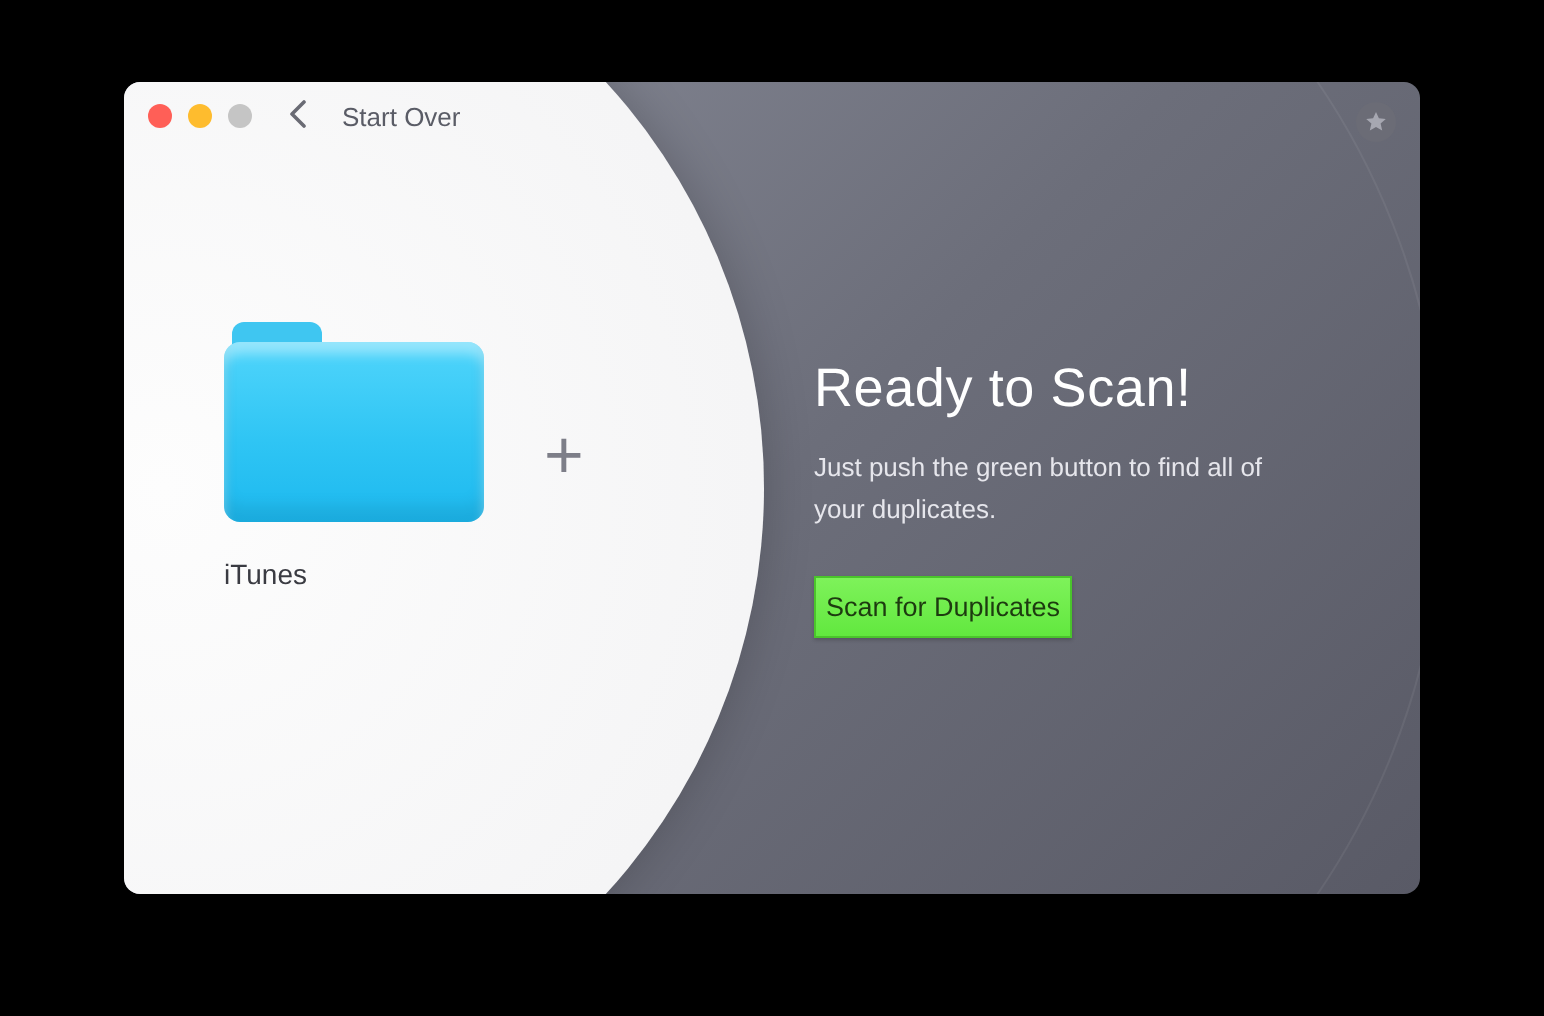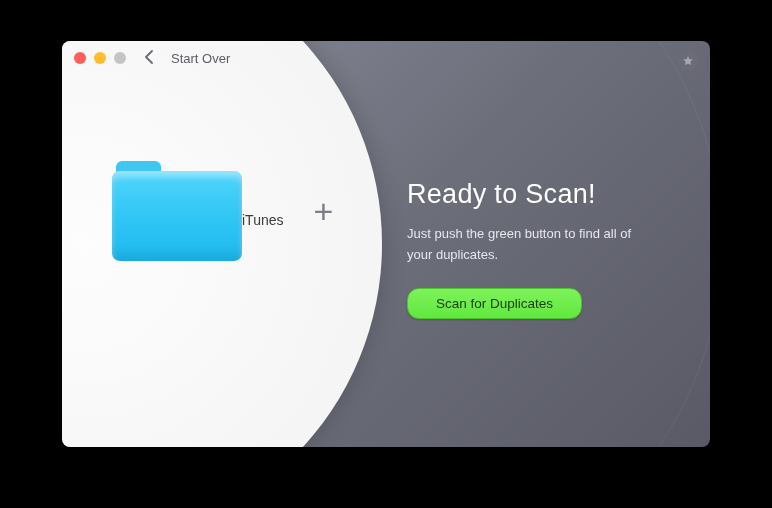--- a/index.html
+++ b/index.html
@@ -54,21 +54,21 @@
       display:flex;align-items:center;justify-content:center;
       color:#a5a6b0;font-size:11px;cursor:pointer;
     }
 
     .left-content{
       position:absolute;
       left:50px; top:120px;
       width:230px;
       display:flex;align-items:center;
     }
-    .folder-wrap{display:flex;flex-direction:row;align-items:center;}
+    .folder-wrap{display:flex;flex-direction:column;align-items:flex-start;}
     .folder{position:relative;width:130px;height:100px;cursor:pointer;}
     .folder-tab{
       position:absolute;left:4px;top:0;width:45px;height:18px;
       background:#3fc6f1;
       border-radius:6px 6px 0 0;
     }
     .folder-body{
       position:absolute;left:0;top:10px;width:130px;height:90px;
       background:linear-gradient(180deg,#50d5fb 0%, #2fc5f4 55%, #1db9ef 100%);
       border-radius:8px;
@@ -87,23 +87,23 @@
       width:280px;
       color:#fff;
     }
     .heading{font-size:27px;font-weight:300;margin-bottom:14px;letter-spacing:.3px;}
     .subtext{font-size:13px;line-height:1.6;color:#e6e6ec;margin-bottom:22px;max-width:240px;}
     .scan-btn{
       display:inline-block;
       background:linear-gradient(180deg,#7ef25a 0%, #62e83f 100%);
       color:#1d3b10;
       font-size:13.5px;
-      padding:7px 28px;
+      padding:7px 5px;
       border:1px solid #4ac52b;
-      border-radius:12px;
+      border-radius:0;
       cursor:pointer;
       box-shadow:0 1px 2px rgba(0,0,0,0.2);
     }
   </style>
 </head>
 <body>
 
 <div class="window">
 
   <div class="arcs">

